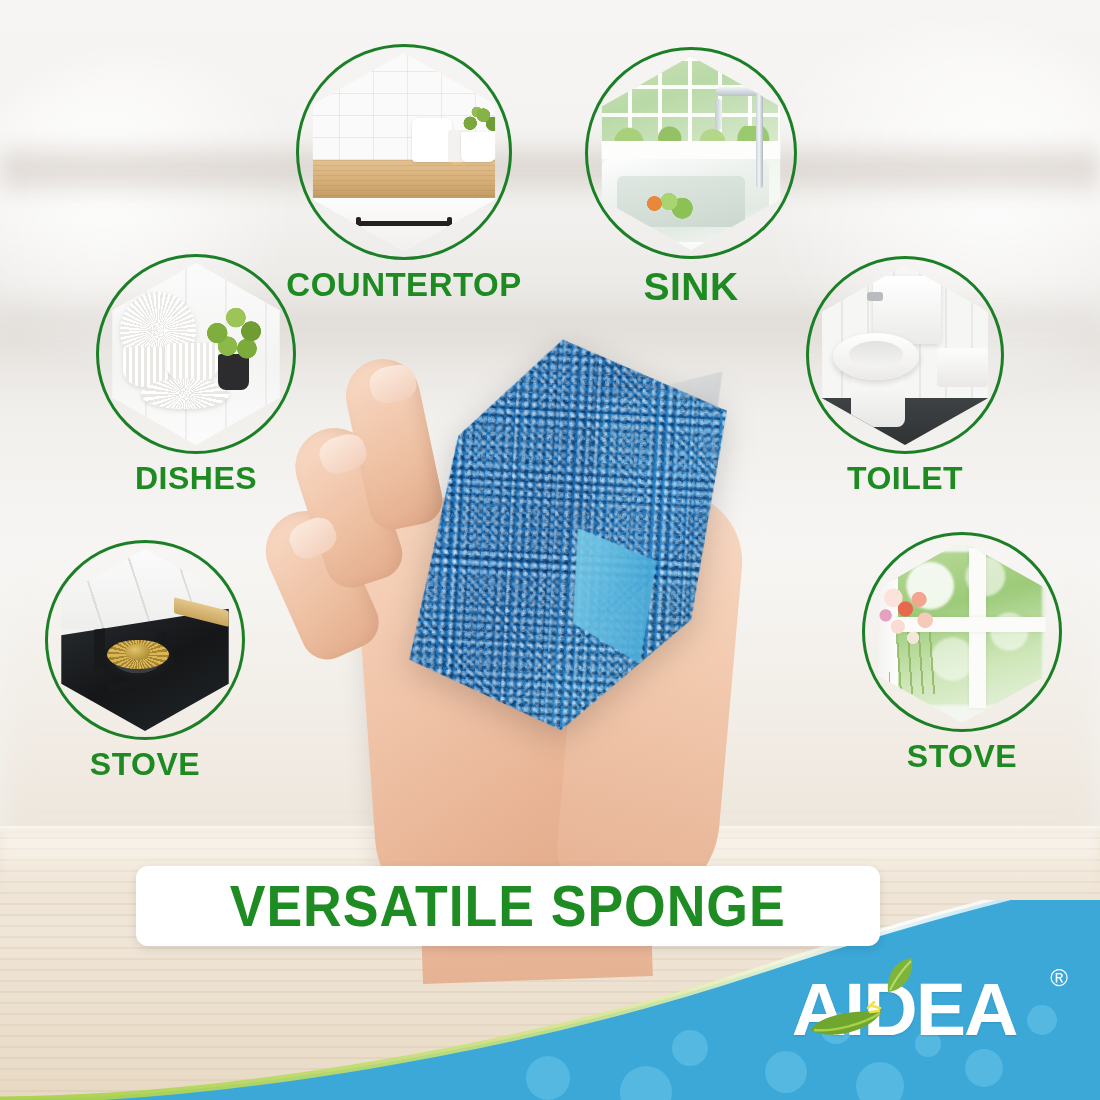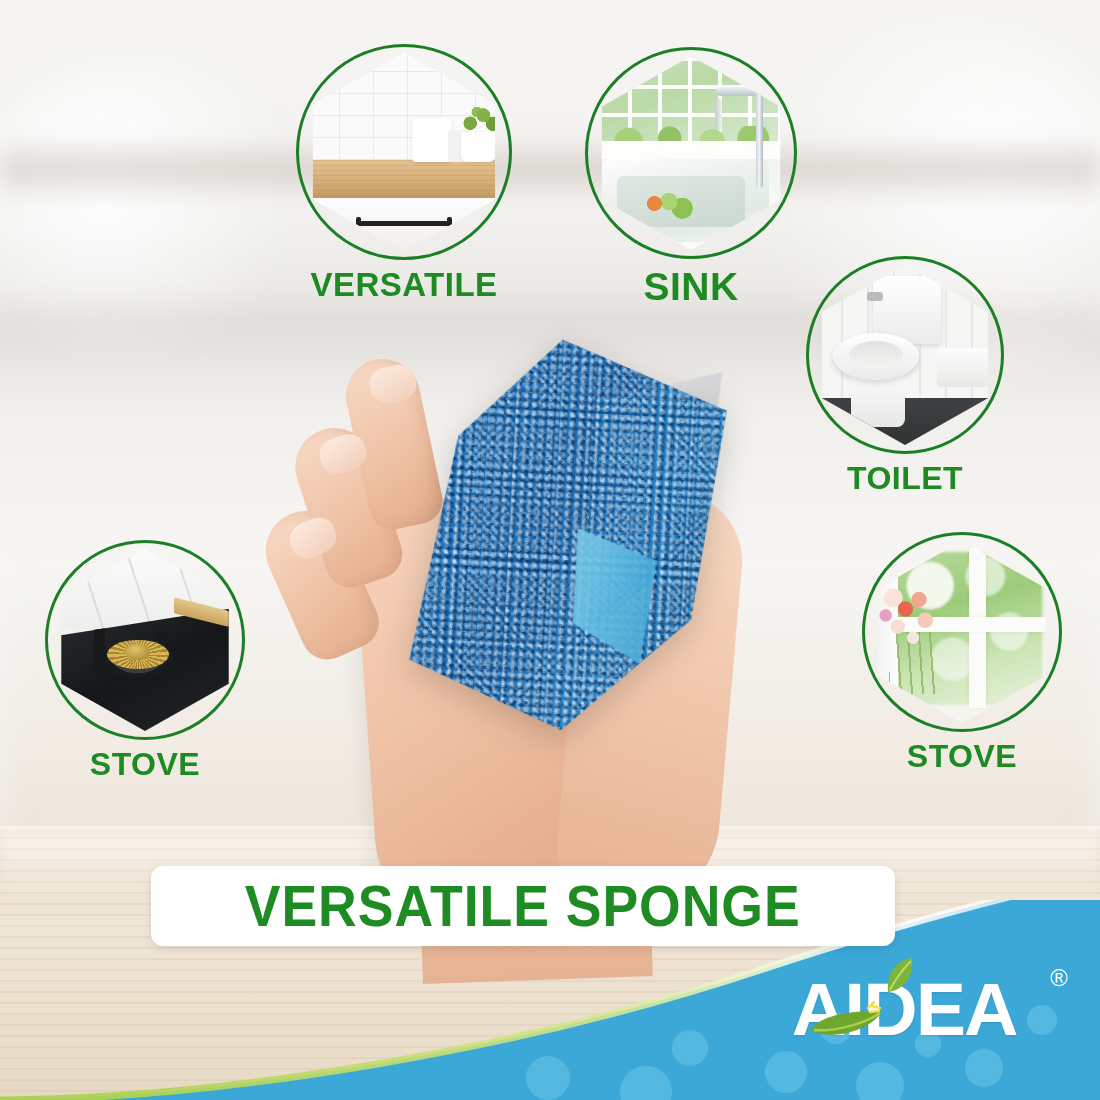--- a/index.html
+++ b/index.html
@@ -301,21 +301,21 @@
     -webkit-clip-path:polygon(0% 0%,100% 22%,86% 100%,0% 72%);
     clip-path:polygon(0% 0%,100% 22%,86% 100%,0% 72%);
     opacity:.9;
   }
 
   
   .swoosh{position:absolute;left:0;bottom:0;width:1100px;height:200px;}
 
   
   .banner{
-    position:absolute;left:151px;top:866px;width:744px;height:80px;
+    position:absolute;left:136px;top:866px;width:744px;height:80px;
     background:#ffffff;border-radius:12px;
     box-shadow:0 3px 10px rgba(0,0,0,.10);
     display:flex;align-items:center;justify-content:center;
   }
   .banner-text{
     color:#1E8C22;font-weight:bold;font-size:57px;letter-spacing:1px;
     transform:scaleX(.94);
     font-family:"Liberation Sans","DejaVu Sans",sans-serif;
     white-space:nowrap;
   }
@@ -375,21 +375,21 @@
             <div class="wood"></div>
             <div class="cab"></div>
           <div class="jar"></div>
             <div class="jar2"></div>
             <div class="pot"></div>
           <div class="plant"></div>
             <div class="handle"></div>
         </div>
       </div>
     </div>
-    <div class="flabel" style="top:222px;font-size:33px;">VERSATILE</div>
+    <div class="flabel" style="top:222px;font-size:33px;">COUNTERTOP</div>
   </div>
 
   <div class="feature" style="left:585px;top:47px;width:212px;">
     <div class="ring" style="width:212px;height:212px;">
       <div class="hexwrap">
         <div class="photo p-sink">
           <div class="win"></div>
             <div class="greens"></div>
             <div class="sill"></div>
           <div class="basin"></div>
@@ -397,20 +397,37 @@
             <div class="veg"></div>
           <div class="tapT"></div>
             <div class="tapC"></div>
             <div class="tapD"></div>
         </div>
       </div>
     </div>
     <div class="flabel" style="top:218px;font-size:39px;">SINK</div>
   </div>
 
+  <div class="feature" style="left:96px;top:254px;width:200px;">
+    <div class="ring" style="width:200px;height:200px;">
+      <div class="hexwrap">
+        <div class="photo p-dish">
+          <div class="bgw"></div>
+          <div class="plateBig"></div>
+            <div class="board"></div>
+          <div class="bowl1"></div>
+            <div class="bowl2"></div>
+            <div class="plateLow"></div>
+          <div class="potD"></div>
+            <div class="bushD"></div>
+        </div>
+      </div>
+    </div>
+    <div class="flabel" style="top:206px;font-size:32px;">DISHES</div>
+  </div>
 
   <div class="feature" style="left:806px;top:256px;width:198px;">
     <div class="ring" style="width:198px;height:198px;">
       <div class="hexwrap">
         <div class="photo p-toilet">
           <div class="wallT"></div>
             <div class="floor"></div>
           <div class="tank"></div>
             <div class="lever"></div>
           <div class="base"></div>

